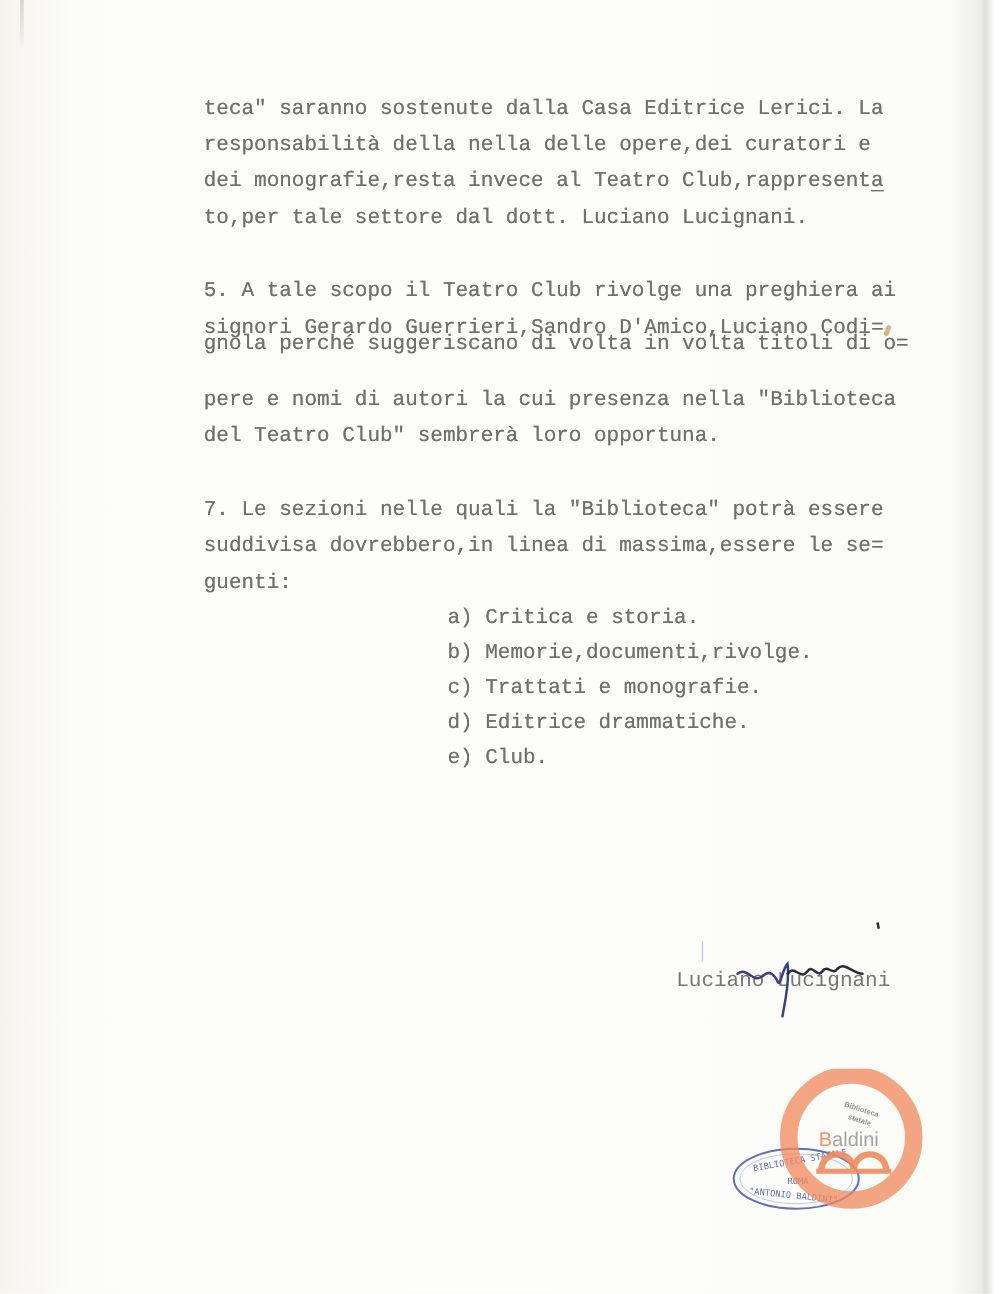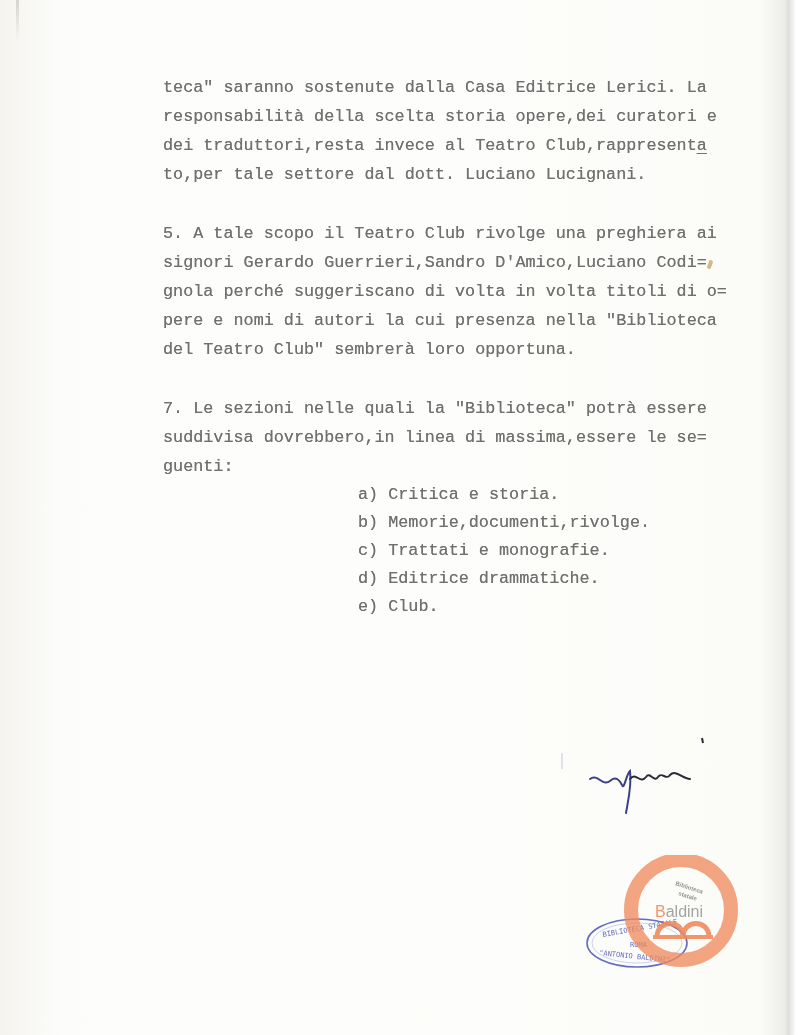--- a/index.html
+++ b/index.html
@@ -101,48 +101,49 @@
   </style>
 </head>
 <body>
 
 <div class="page">
   <div class="left-fold"></div>
   <div class="edge-shadow"></div>
 
   <div>
     <div class="line" style="top:78px">teca" saranno sostenute dalla Casa Editrice Lerici. La</div>
-    <div class="line" style="top:107px">responsabilità della scelta storia opere,dei curatori e</div>
-    <div class="line" style="top:136px"><span>dei traduttori,resta invece al Teatro Club,rappresent</span><span class="underline-a">a</span></div>
+    <div class="line" style="top:107px">responsabilità della nella delle opere,dei curatori e</div>
+    <div class="line" style="top:136px"><span>dei monografie,resta invece al Teatro Club,rappresent</span><span class="underline-a">a</span></div>
     <div class="line" style="top:165px">to,per tale settore dal dott. Luciano Lucignani.</div>
   </div>
 
   <div>
     <div class="line" style="top:224px">5. A tale scopo il Teatro Club rivolge una preghiera ai</div>
     <div class="line" style="top:253px">signori Gerardo Guerrieri,Sandro D'Amico,Luciano Codi=</div>
-    <div class="line" style="top:282px">gnola perché suggeriscano di volta in volta titoli di o=</div>
+    <div class="line" style="top:266px">gnola perché suggeriscano di volta in volta titoli di o=</div>
     <div class="line" style="top:311px">pere e nomi di autori la cui presenza nella "Biblioteca</div>
     <div class="line" style="top:340px">del Teatro Club" sembrerà loro opportuna.</div>
   </div>
   <div class="pen-mark"></div>
 
   <div>
     <div class="line" style="top:399px">7. Le sezioni nelle quali la "Biblioteca" potrà essere</div>
     <div class="line" style="top:428px">suddivisa dovrebbero,in linea di massima,essere le se=</div>
     <div class="line" style="top:457px">guenti:</div>
   </div>
 
   <div>
     <div class="list-item" style="top:485px">a) Critica e storia.</div>
     <div class="list-item" style="top:513px">b) Memorie,documenti,rivolge.</div>
     <div class="list-item" style="top:541px">c) Trattati e monografie.</div>
     <div class="list-item" style="top:569px">d) Editrice drammatiche.</div>
     <div class="list-item" style="top:597px">e) Club.</div>
   </div>
 
+  <div class="signature-name">Luciano Lucignani</div>
 
   <svg class="signature-svg" viewBox="0 0 170 85">
     <path d="M12 18 L12 34" stroke="#9aa7d8" stroke-width="1" fill="none" opacity="0.6"></path>
     <path d="M40 44 C48 38, 52 52, 60 46 C66 40, 70 46, 72 50 C74 56, 76 40, 80 36 C82 50, 78 66, 76 78" stroke="#3a3f86" stroke-width="2" fill="none" stroke-linecap="round"></path>
     <path d="M80 44 C86 36, 90 50, 96 42 C100 36, 104 48, 108 42 C112 36, 116 46, 120 40 C126 34, 132 44, 140 44" stroke="#2b2b3a" stroke-width="2" fill="none" stroke-linecap="round"></path>
     <path d="M152 3 L153 8" stroke="#2b2b3a" stroke-width="2" fill="none"></path>
   </svg>
 
   <svg class="stamp-svg" viewBox="0 0 160 125">
     <g opacity="0.85">

